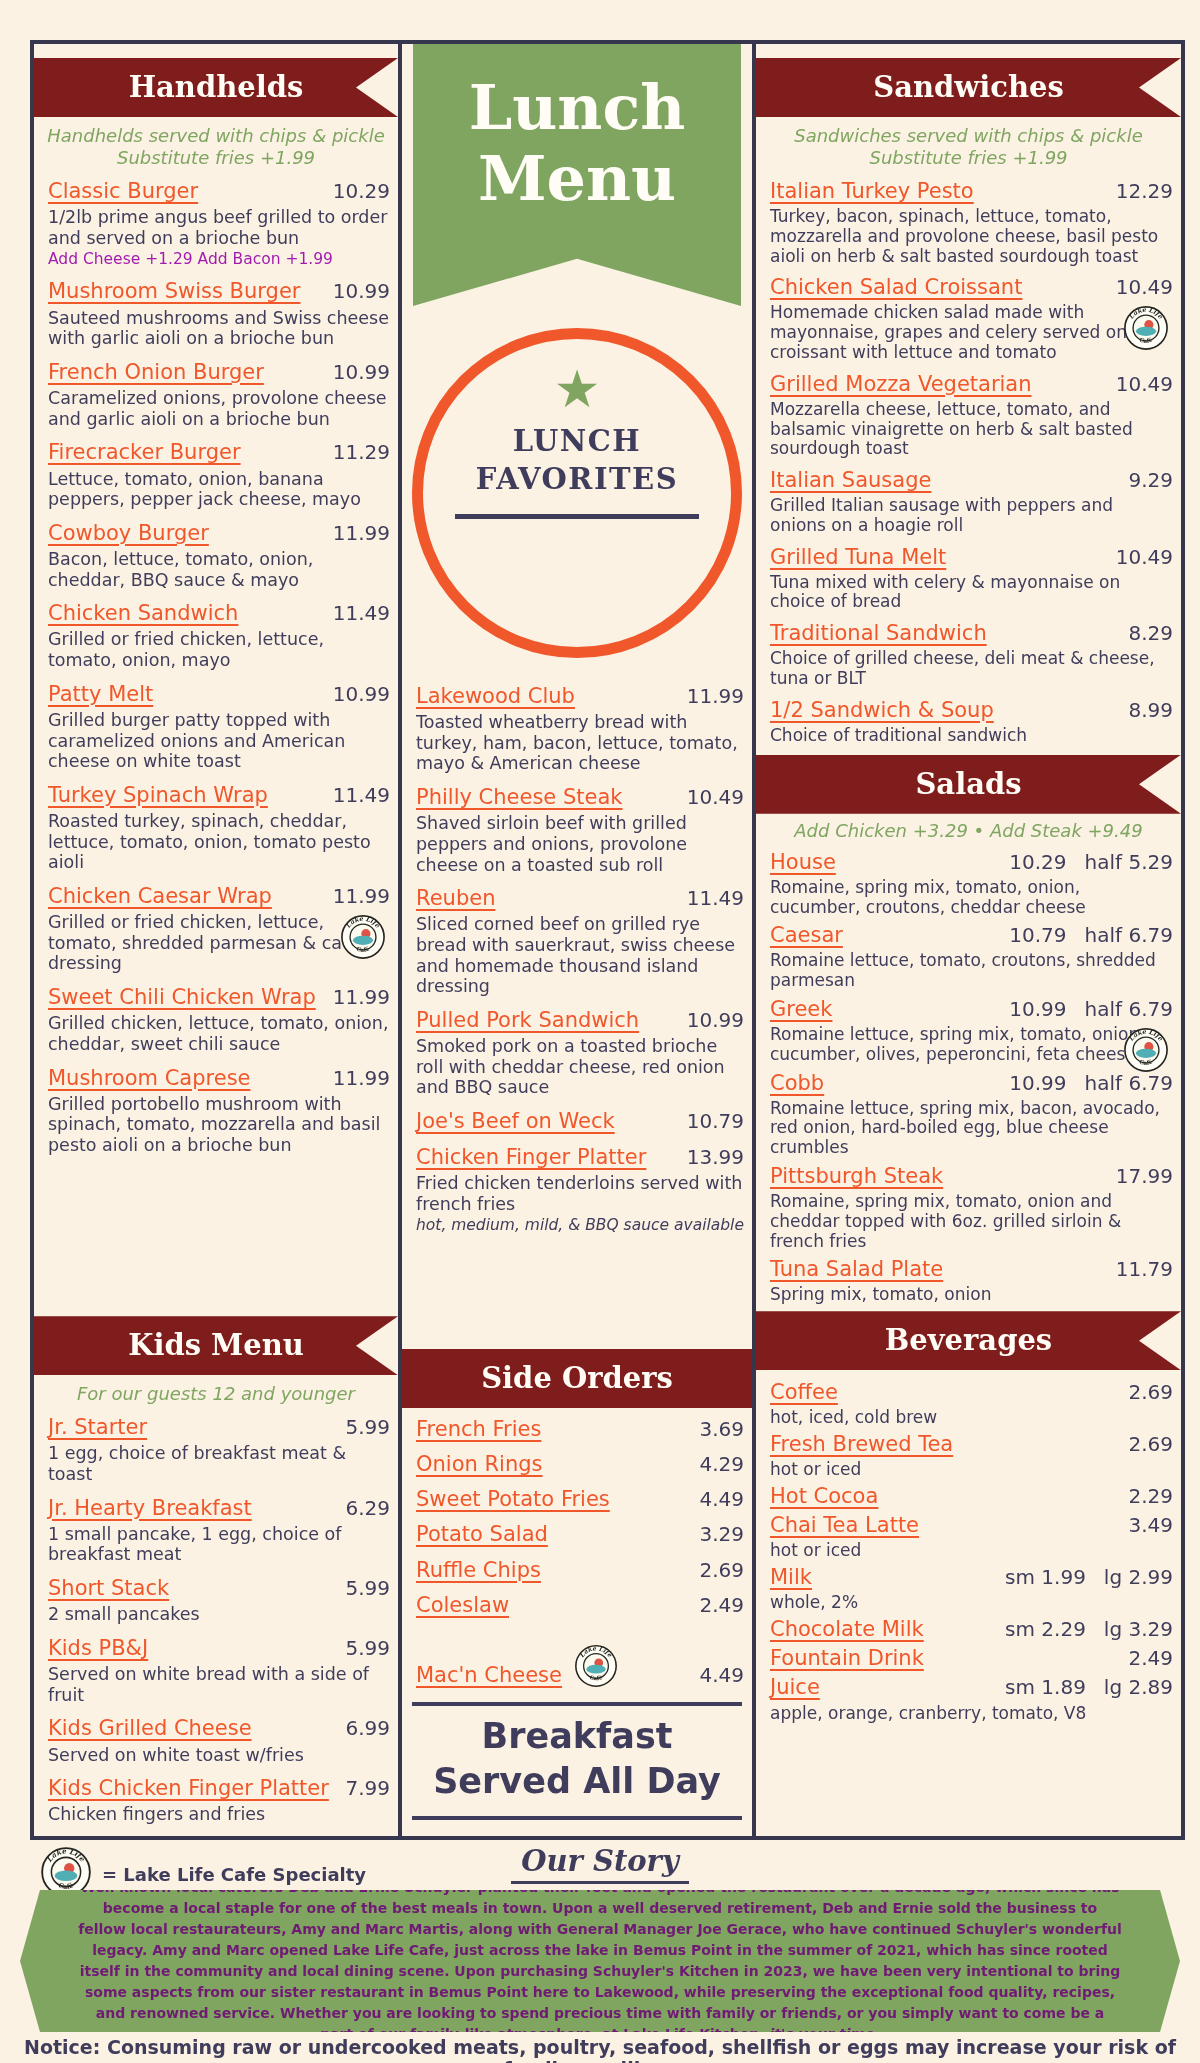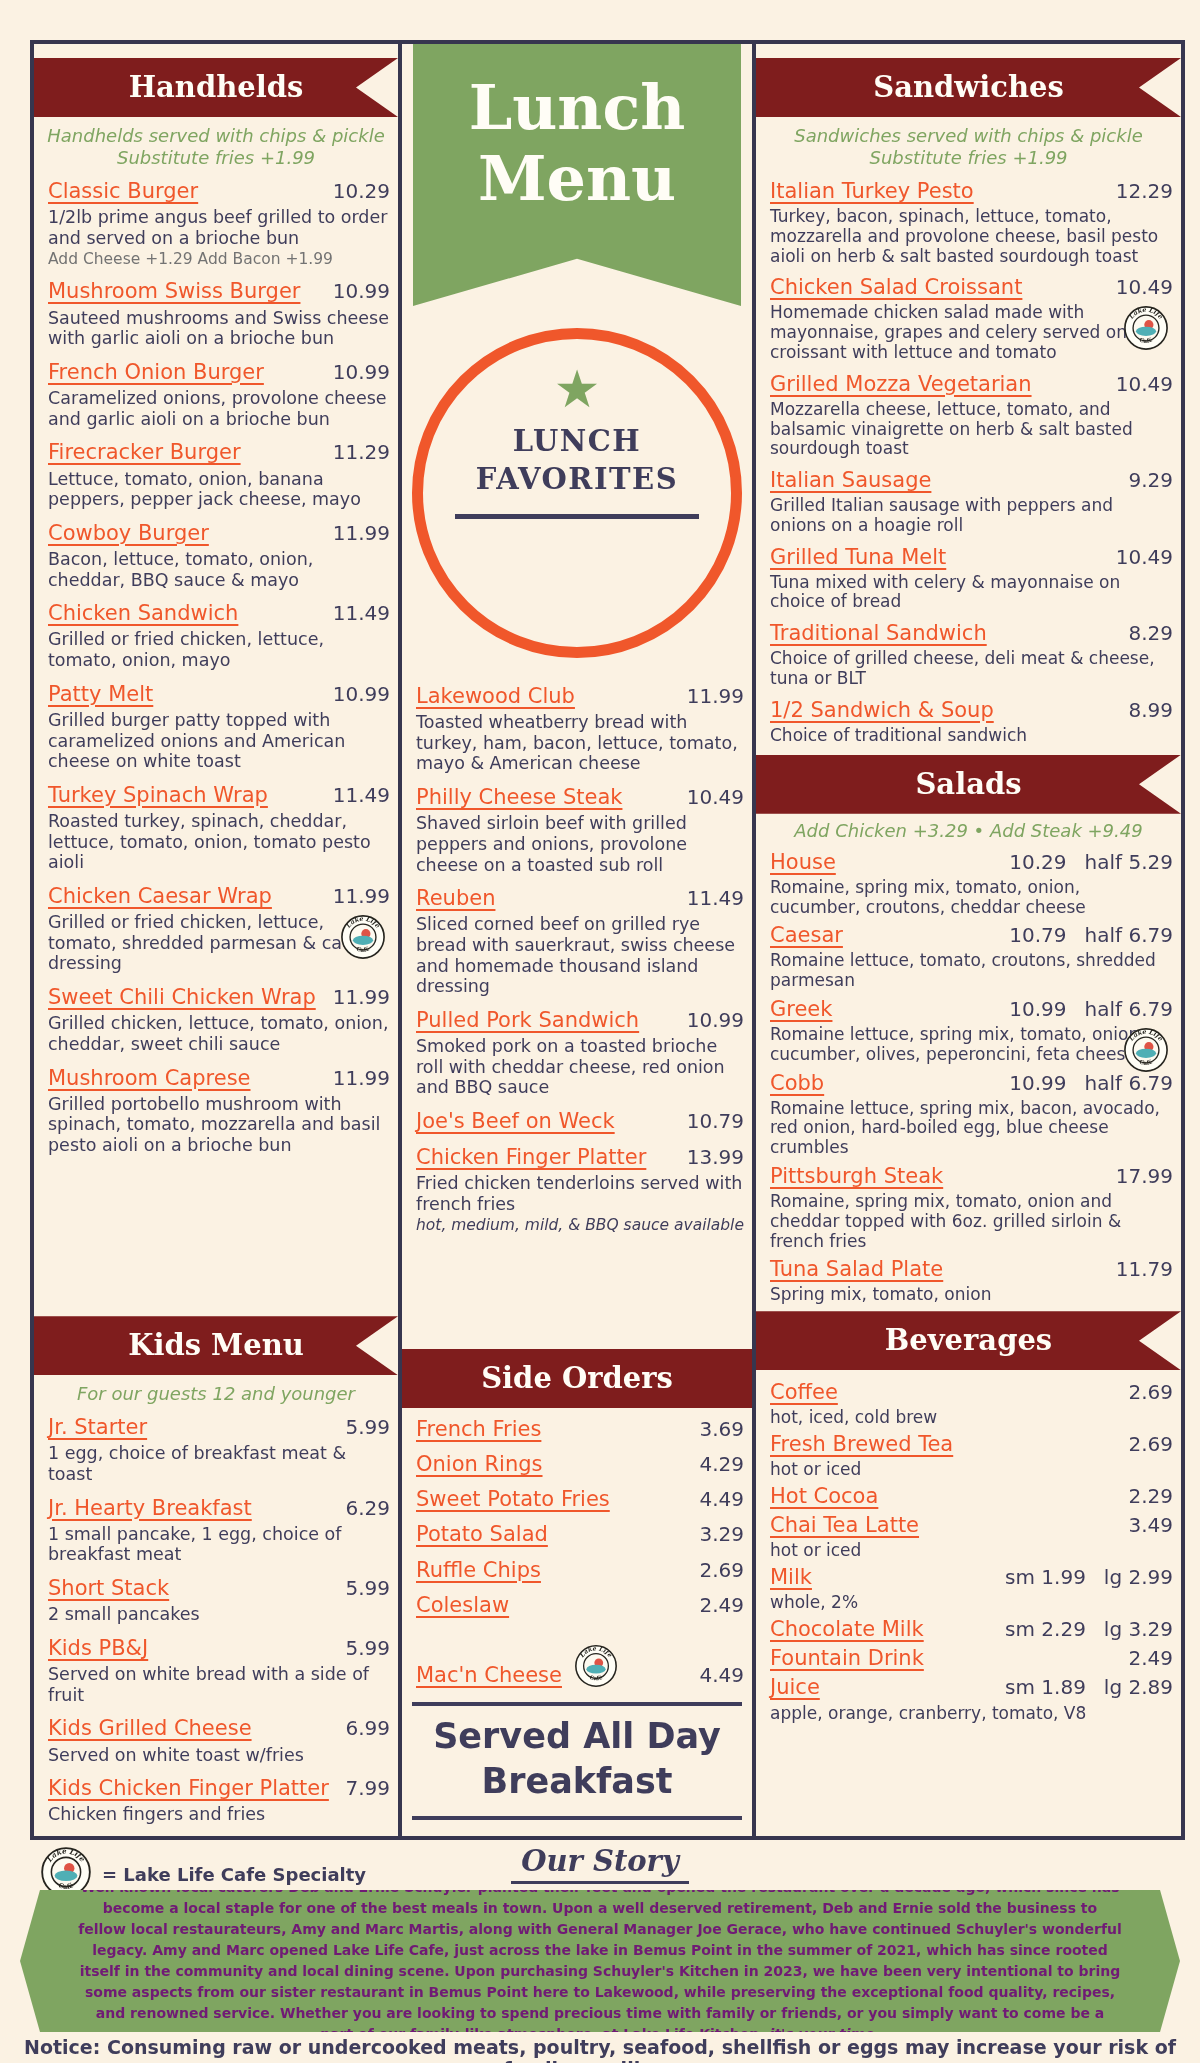--- a/index.html
+++ b/index.html
@@ -24,21 +24,21 @@
   .col-right .item{margin-bottom:9px;}
   .bev .item{margin-bottom:4px;}
   .salads-items .item{margin-bottom:6px;}
   .head{display:flex;align-items:baseline;line-height:1.2;}
   .name{color:#F0572B;font-size:21px;text-decoration:underline;
         text-decoration-thickness:2px;text-underline-offset:4px;}
   .price{margin-left:auto;color:#3F3D5B;font-size:20px;white-space:nowrap;padding-left:8px;}
   .price .p2{margin-left:18px;}
   .desc{color:#3F3D5B;font-size:17.5px;line-height:1.18;margin-top:3px;}
   .col-right .desc{font-size:17px;line-height:1.16;}
-  .extra{color:#737373;font-size:15.5px;margin-top:2px;}
+  .extra{color:#a21caf;font-size:15.5px;margin-top:2px;}
   .inote{color:#3F3D5B;font-size:15.5px;font-style:italic;margin-top:1px;}
   .badge-abs{position:absolute;right:4px;top:30px;}
   .kids{margin-top:auto;}
 
   .lunch-banner{margin:0 11px;background:#7FA561;color:#FFFDF6;font-family:"DejaVu Serif",serif;
                 font-weight:bold;font-size:62px;line-height:1.15;text-align:center;padding-top:28px;
                 height:262px;box-sizing:border-box;flex-shrink:0;
                 clip-path:polygon(0 0,100% 0,100% 100%,50% 82%,0 100%);}
   .fav-circle{width:330px;height:330px;border:11px solid #F0572B;border-radius:50%;
               margin:22px auto 0;display:flex;flex-direction:column;align-items:center;
@@ -328,22 +328,22 @@
                 <circle cx="24" cy="24" r="13.5" fill="#FDFAF0" stroke="#26251F" stroke-width="1.4"></circle>
                 <circle cx="27" cy="20.5" r="4.8" fill="#DF5345"></circle>
                 <ellipse cx="24" cy="27.5" rx="10.5" ry="4.8" fill="#4FAFB5"></ellipse>
                 <text font-size="6.6" font-weight="bold" font-style="italic" fill="#26251F" font-family="DejaVu Serif,serif"><textPath href="#tb4" startOffset="50%" text-anchor="middle">Lake Life</textPath></text>
                 <text font-size="6" font-weight="bold" fill="#26251F" font-family="DejaVu Serif,serif"><textPath href="#bb4" startOffset="50%" text-anchor="middle">Café</textPath></text>
               </svg></span>
             <span class="price">4.49</span>
           </div>
         </div>
       <div class="breakfast">
+        <div>Breakfast</div>
         <div>Served All Day</div>
-        <div>Breakfast</div>
       </div>
     </div>
   </div>
 
   <div class="vdivider"></div>
 
   <div class="col col-right">
     <div class="banner mt14">Sandwiches</div>
     <div class="section-note">
       <div>Sandwiches served with chips &amp; pickle</div>

